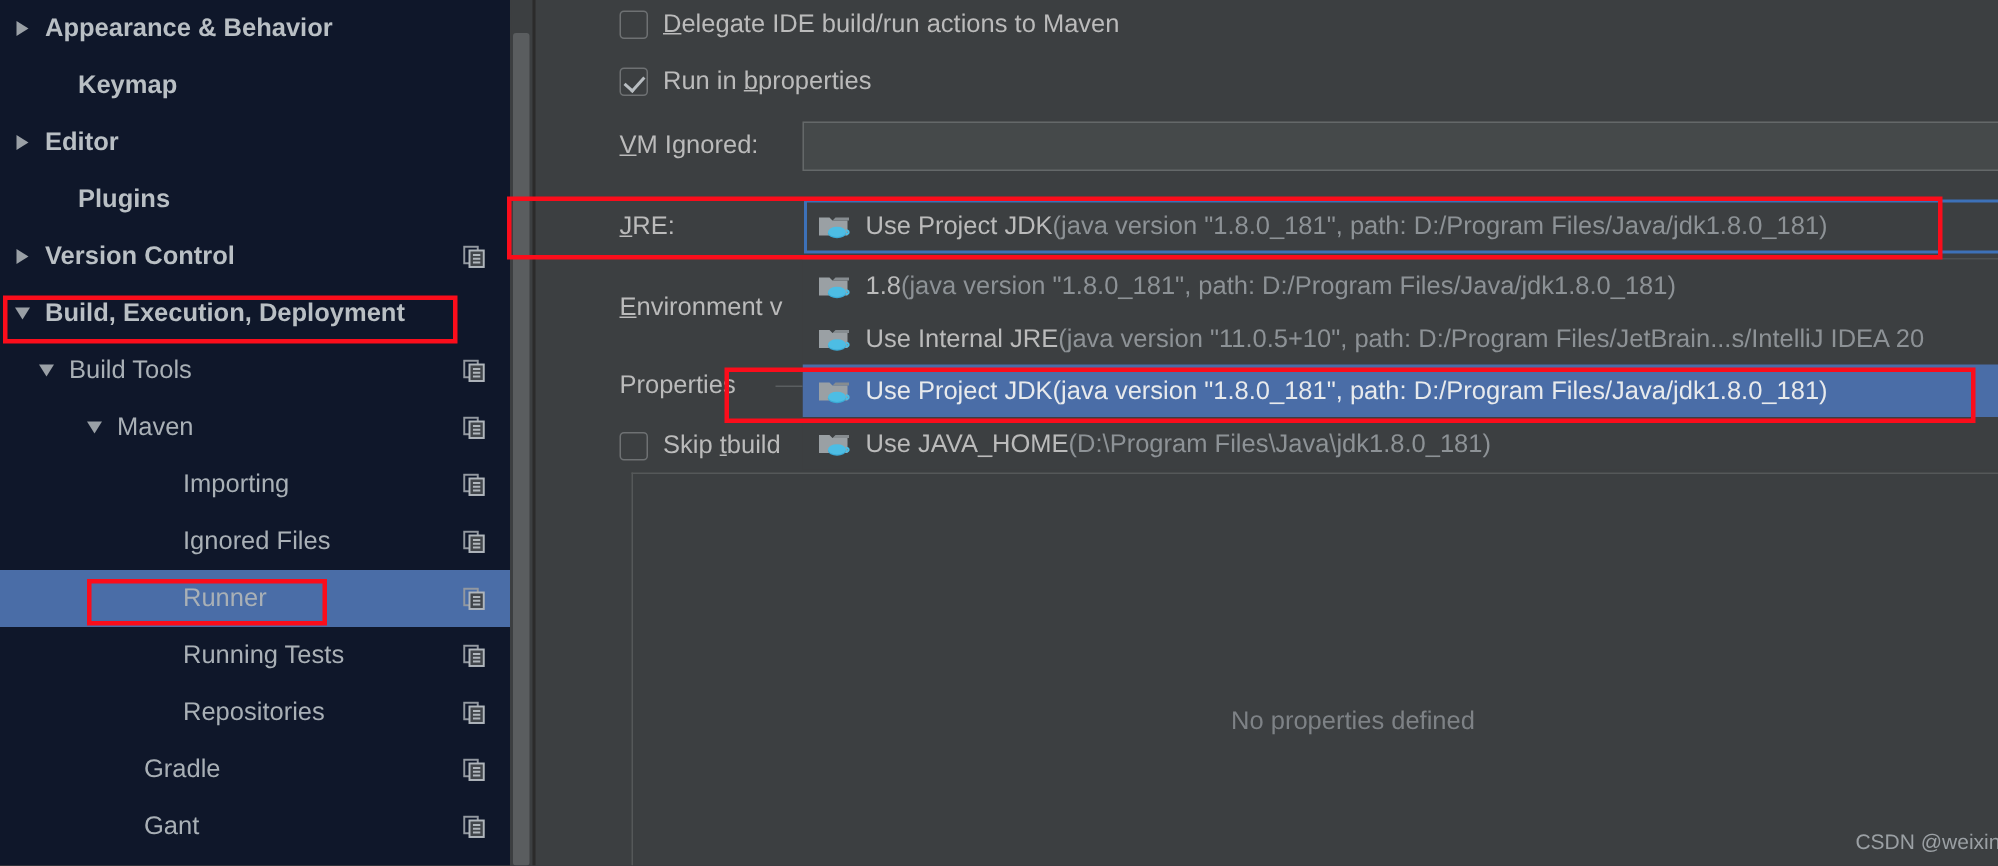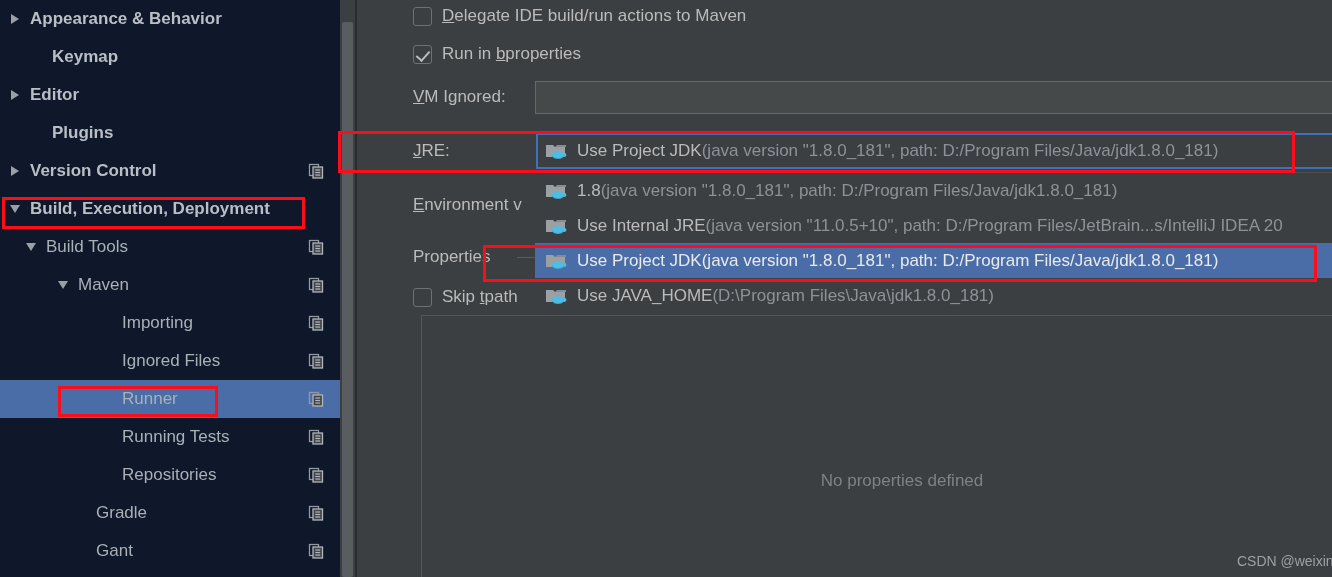--- a/index.html
+++ b/index.html
@@ -375,21 +375,21 @@
 
     <div class="flabel" style="left:13px; top:141px;"><span class="u">J</span><span>RE:</span></div>
 
     <div class="flabel" style="left:13px; top:195px;"><span class="u">E</span><span>nvironment v</span></div>
 
     <div class="flabel" style="left:13px; top:247px;">Properties</div>
     <div style="position:absolute; left:117px; top:257px; width:20px; height:1px; background:#5a5e60;"></div>
 
     <div class="cbrow" style="left:13px; top:287px;">
       <span class="cbox"></span>
-      <span><span>Skip </span><span class="u">t</span><span>path</span></span>
+      <span><span>Skip </span><span class="u">t</span><span>build</span></span>
     </div>
 
     <div id="props-panel">
       <div id="props-empty">No properties defined</div>
     </div>
 
     <div id="jre-combo">
       <span class="jdk-icon">
         <svg viewBox="0 0 22 18" width="22" height="18">
           <path d="M1 3h7l2 2h10v10H1z" fill="#9aa0a4"></path>

